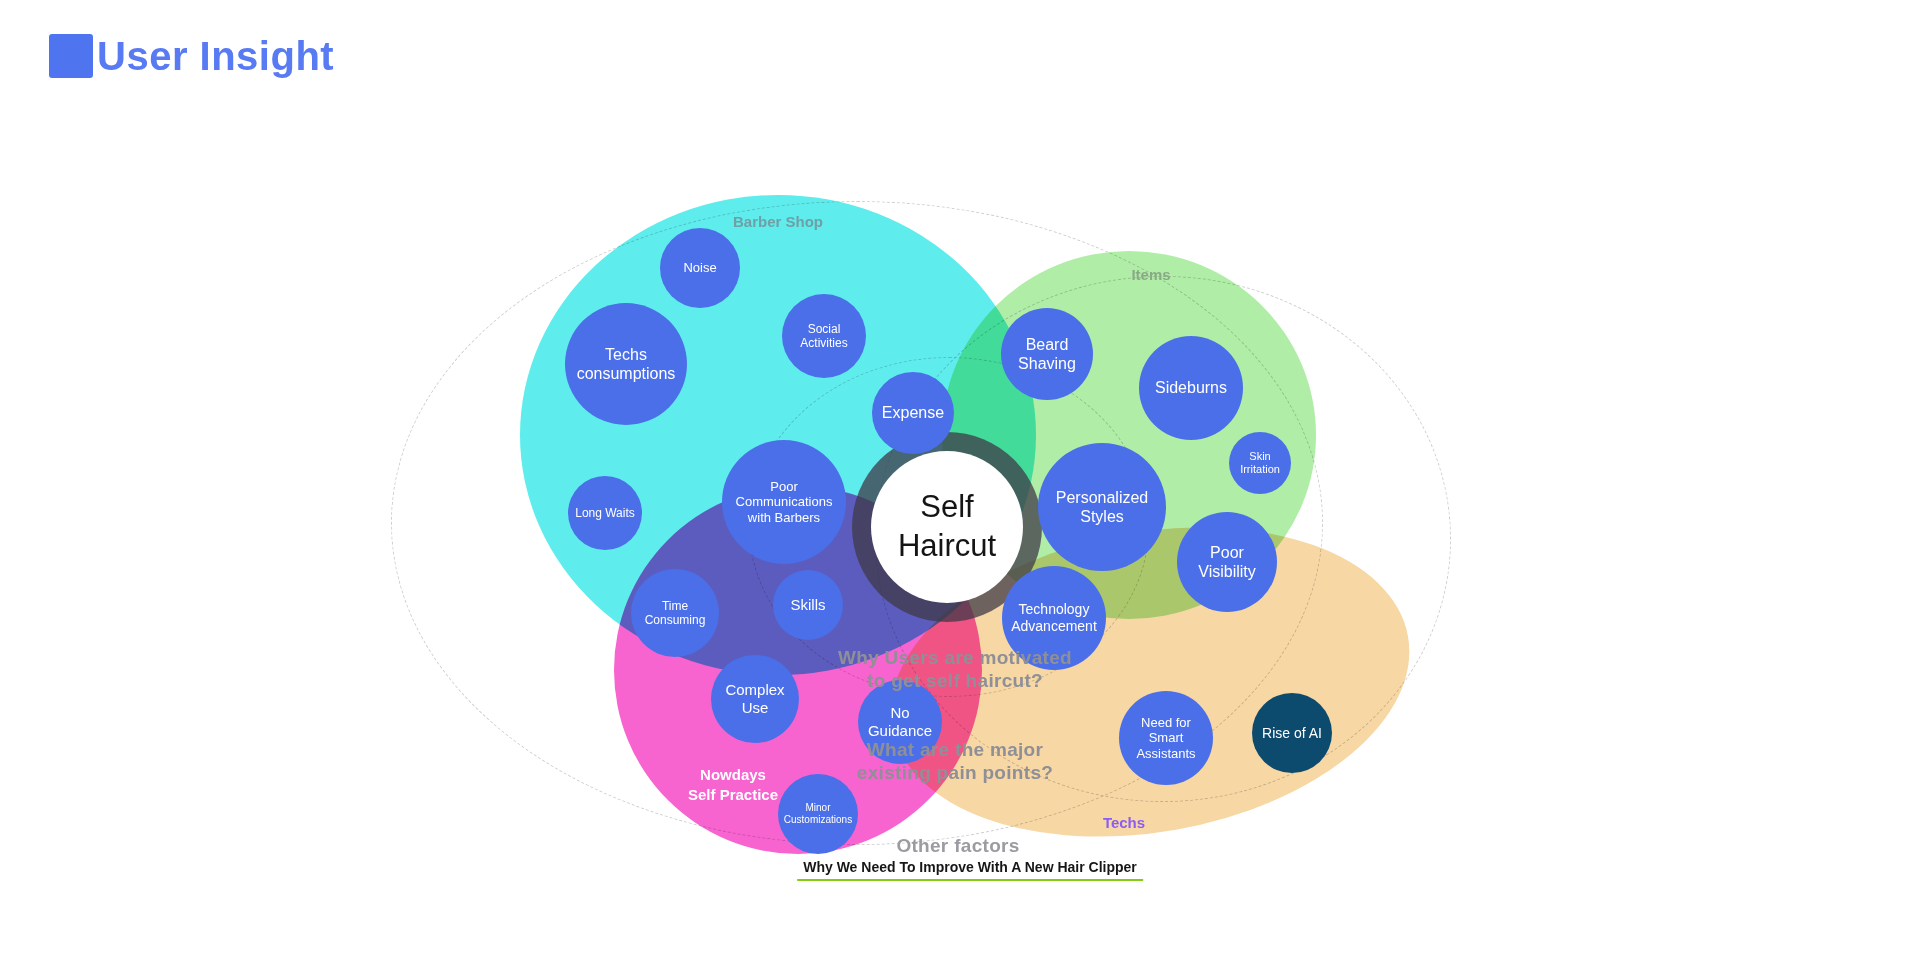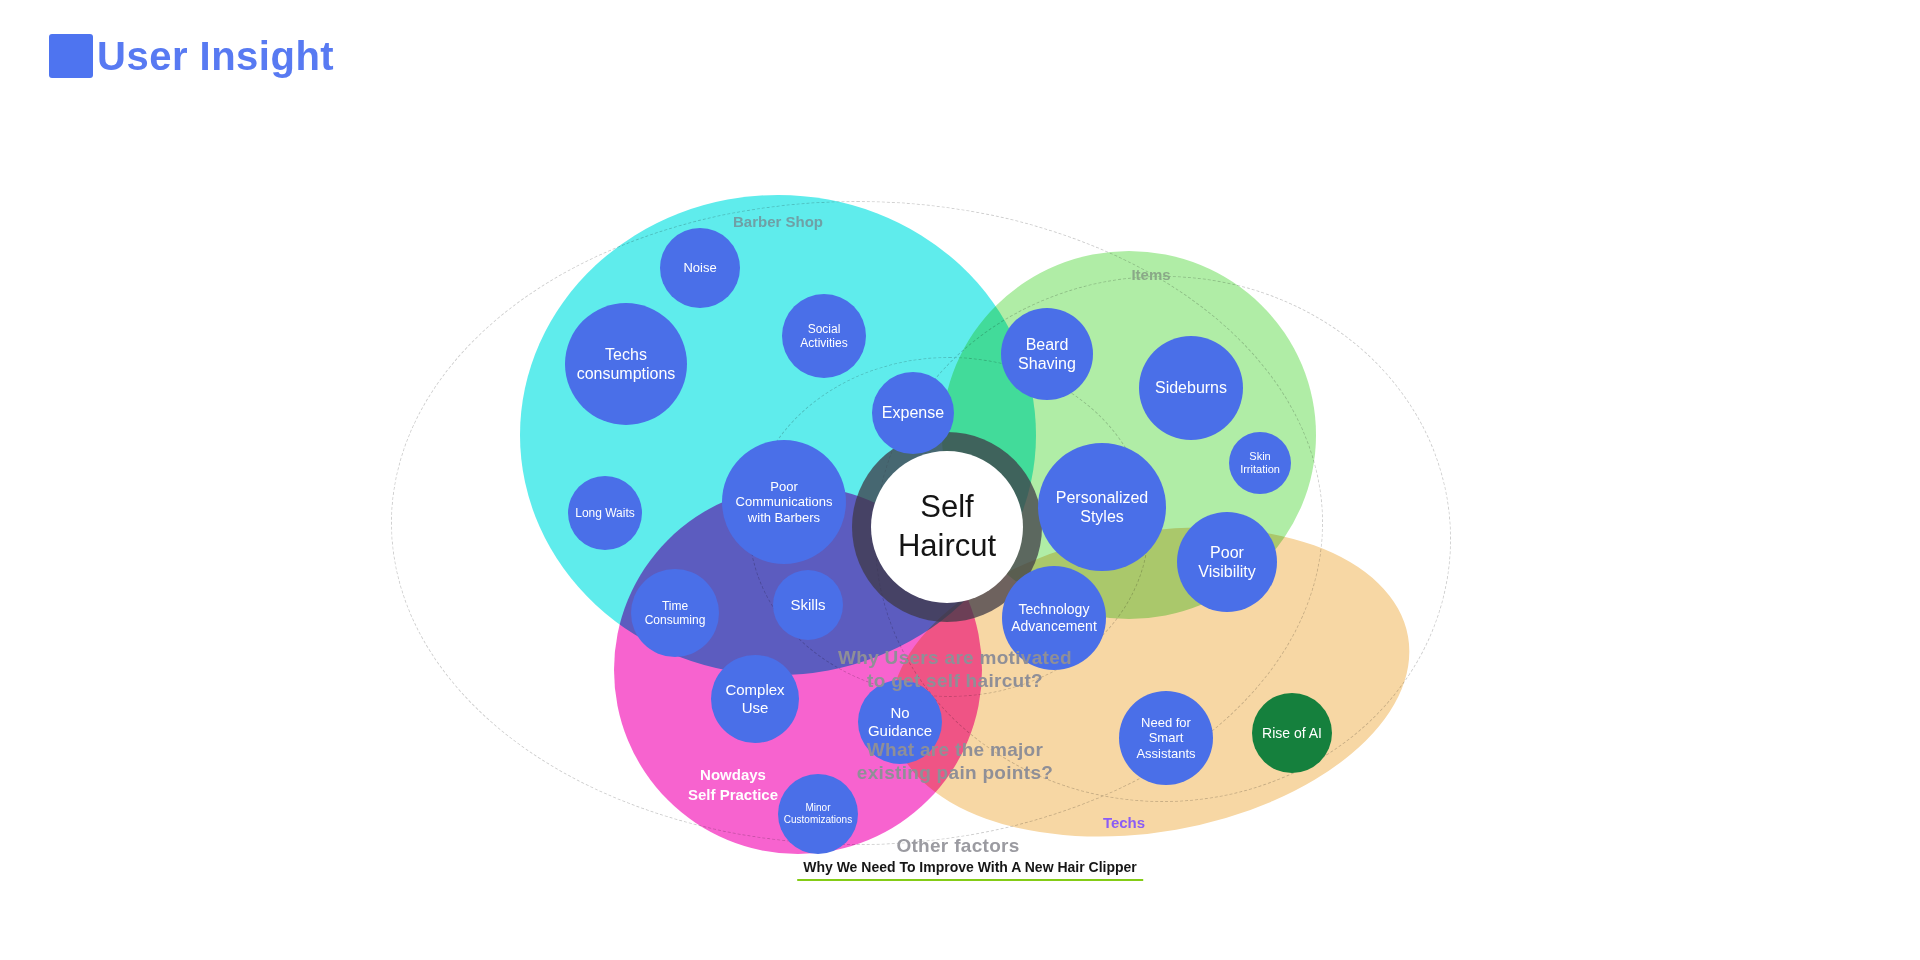--- a/index.html
+++ b/index.html
@@ -78,21 +78,21 @@
       <div class="bubble" style="left: 773px; top: 570px; width: 70px; height: 70px; font-size: 15px; background: rgb(74, 111, 232); color: rgb(255, 255, 255); text-align: right;">Skills</div>
       <div class="bubble" style="left: 1002px; top: 566px; width: 104px; height: 104px; font-size: 14px; background: rgb(74, 111, 232); color: rgb(255, 255, 255);">Technology
 Advancement</div>
       <div class="bubble" style="left: 711px; top: 655px; width: 88px; height: 88px; font-size: 15px; background: rgb(74, 111, 232); color: rgb(255, 255, 255);">Complex
 Use</div>
       <div class="bubble" style="left: 858px; top: 680px; width: 84px; height: 84px; font-size: 15px; background: rgb(74, 111, 232); color: rgb(255, 255, 255);">No
 Guidance</div>
       <div class="bubble" style="left: 1119px; top: 691px; width: 94px; height: 94px; font-size: 13px; background: rgb(74, 111, 232); color: rgb(255, 255, 255);">Need for
 Smart
 Assistants</div>
-      <div class="bubble" style="left: 1252px; top: 693px; width: 80px; height: 80px; font-size: 14px; background: #15803d; color: rgb(255, 255, 255);">Rise of AI</div>
+      <div class="bubble" style="left: 1252px; top: 693px; width: 80px; height: 80px; font-size: 14px; background: #0c4a6e; color: rgb(255, 255, 255);">Rise of AI</div>
       <div class="bubble" style="left: 778px; top: 774px; width: 80px; height: 80px; font-size: 10px; background: rgb(74, 111, 232); color: rgb(255, 255, 255);">Minor
 Customizations</div>
       <div class="annotation" style="left: 955px; top: 669px; color: rgb(143, 143, 151); font-size: 19px;">Why Users are motivated
 to get self haircut?</div>
       <div class="annotation" style="left: 955px; top: 761px; color: rgb(143, 143, 151); font-size: 19px;">What are the major
 existing pain points?</div>
       <div class="annotation" style="left: 958px; top: 846px; color: rgb(155, 155, 161); font-size: 19px;">Other factors</div>
     </div>
 
   <div class="footer-title">Why We Need To Improve With A New Hair Clipper</div>

